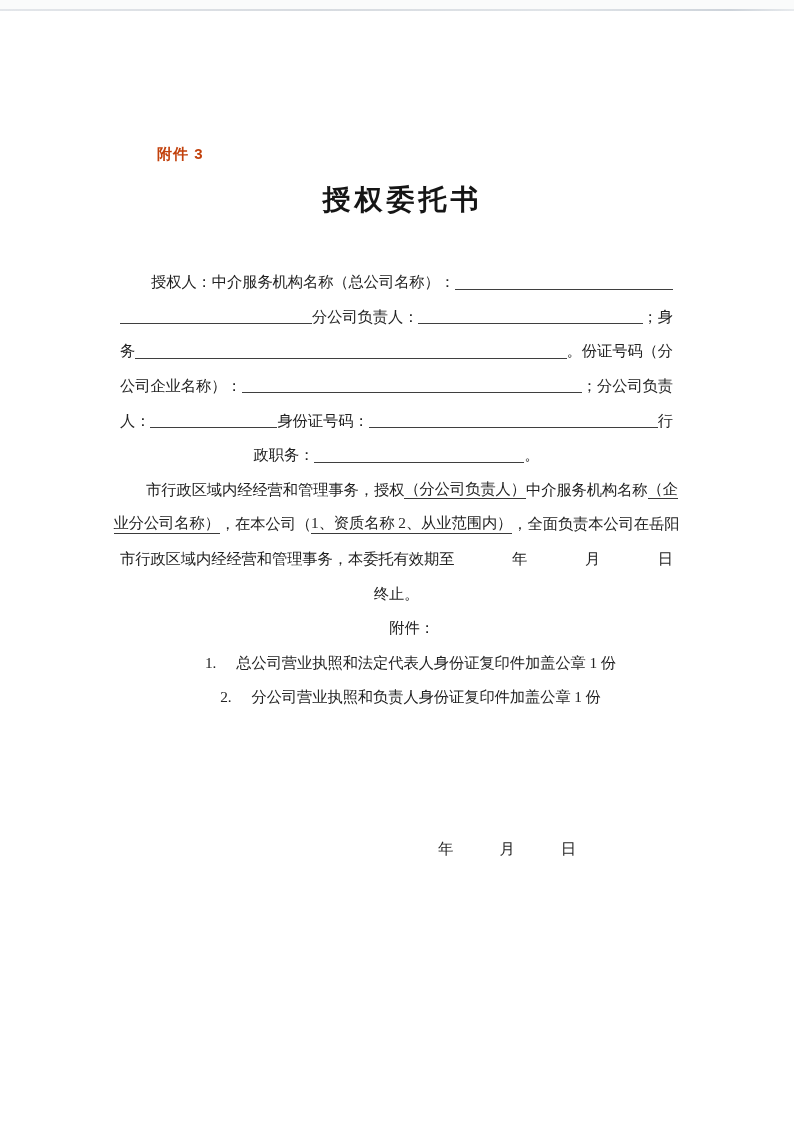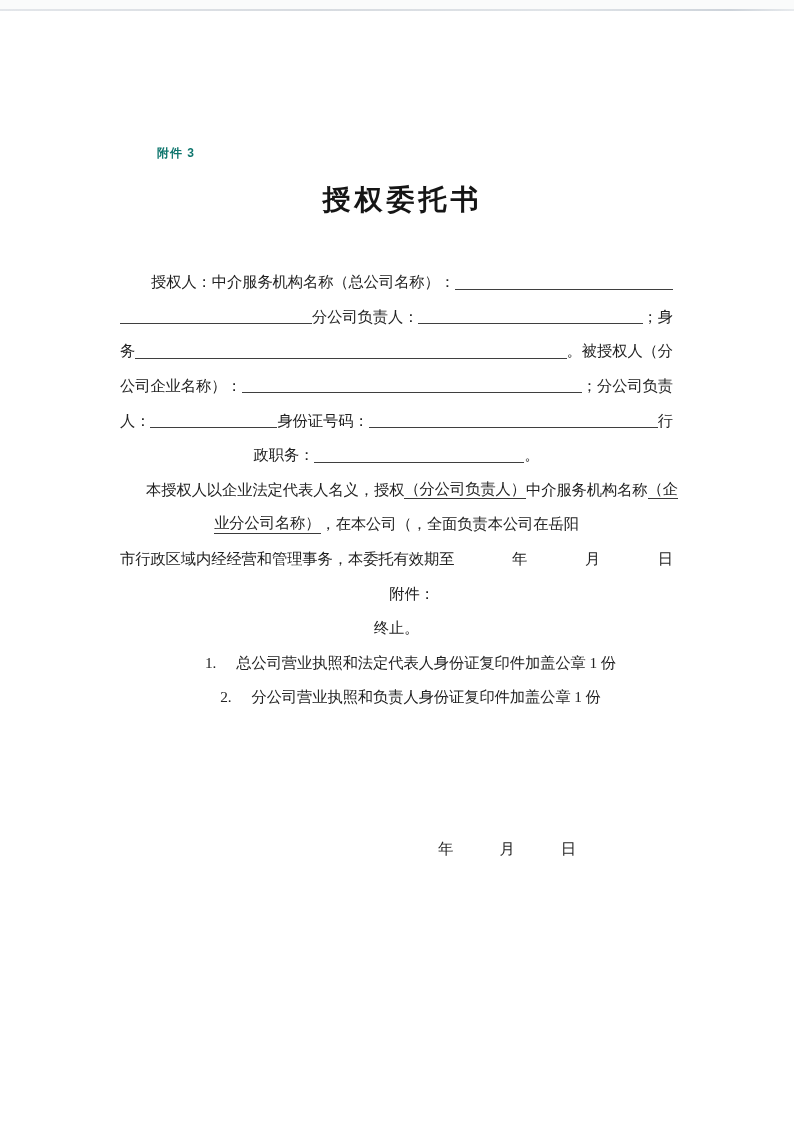--- a/index.html
+++ b/index.html
@@ -19,21 +19,21 @@
     position: absolute; top: 0; left: 0; right: 0; height: 9px;
     background: #fafbfb;
   }
   .scan-top-line {
     position: absolute; top: 9px; left: 0; right: 0; height: 2px;
     background: linear-gradient(90deg, #e3e6ea 0%, #d7dbe0 40%, #e0e4e8 70%, #cdd3da 92%, #e8ebee 100%);
   }
   .attachment-label {
     position: absolute; left: 121px; top: 145px;
     font-family: "Liberation Sans", "DejaVu Sans", sans-serif;
-    font-weight: 600; font-size: 12px; color: #0f766e;
+    font-weight: 600; font-size: 15px; color: #c2410c;
     letter-spacing: 1px;
     padding-left: 36px;
   }
   .doc-title {
     position: absolute; top: 181px; left: 0; width: 100%;
     text-align: center;
     font-size: 28px; font-weight: 700; letter-spacing: 4px; color: #151515; padding-left: 11px;
   }
   .doc-body {
     position: absolute; left: 120px; top: 262px; width: 553px;
@@ -71,29 +71,29 @@
   <div class="scan-top-strip"></div>
   <div class="scan-top-line"></div>
 
   <div class="attachment-label">附件 3</div>
 
   <div class="doc-title">授权委托书</div>
 
   <div class="doc-body">
       <div class="doc-line"><span class="gap" style="width: 31px;"></span><span class="tx">授权人：中介服务机构名称（总公司名称）：</span><span class="blank grow"></span></div>
       <div class="doc-line"><span class="blank" style="width: 192px;"></span><span class="tx">分公司负责人：</span><span class="blank grow"></span><span class="tx">；身</span></div>
-      <div class="doc-line"><span class="tx">务</span><span class="blank grow"></span><span class="tx">。被授权人（分</span></div>
+      <div class="doc-line"><span class="tx">务</span><span class="blank grow"></span><span class="tx">。份证号码（分</span></div>
       <div class="doc-line"><span class="tx">公司企业名称）：</span><span class="blank grow"></span><span class="tx">；分公司负责</span></div>
       <div class="doc-line"><span class="tx">人：</span><span class="blank" style="width: 127px;"></span><span class="tx">身份证号码：</span><span class="blank grow"></span><span class="tx">行</span></div>
       <div class="doc-line"><span class="tx">政职务：</span><span class="blank" style="width: 210px;"></span><span class="tx">。</span></div>
-      <div class="doc-line"><span class="gap" style="width: 31px;"></span><span class="tx">本授权人以企业法定代表人名义，授权</span><span class="tx ul">（分公司负责人）</span><span class="tx">中介服务机构名称</span><span class="tx ul">（企</span></div>
-      <div class="doc-line"><span class="tx ul">业分公司名称）</span><span class="tx">，在本公司（</span><span class="tx">，全面负责本公司在岳阳</span></div>
+      <div class="doc-line"><span class="gap" style="width: 31px;"></span><span class="tx">市行政区域内经经营和管理事务，授权</span><span class="tx ul">（分公司负责人）</span><span class="tx">中介服务机构名称</span><span class="tx ul">（企</span></div>
+      <div class="doc-line"><span class="tx ul">业分公司名称）</span><span class="tx">，在本公司（</span><span class="tx ul">1、资质名称 2、从业范围内）</span><span class="tx">，全面负责本公司在岳阳</span></div>
       <div class="doc-line"><span class="tx">市行政区域内经经营和管理事务，本委托有效期至</span><span class="gap grow"></span><span class="tx">年</span><span class="gap grow"></span><span class="tx">月</span><span class="gap grow"></span><span class="tx">日</span></div>
+      <div class="doc-line"><span class="tx">终止。</span></div>
       <div class="doc-line"><span class="gap" style="width: 31px;"></span><span class="tx">附件：</span></div>
-      <div class="doc-line"><span class="tx">终止。</span></div>
       <div class="doc-line"><span class="gap" style="width: 28px;"></span><span class="tx">1.</span><span class="gap" style="width: 20px;"></span><span class="tx">总公司营业执照和法定代表人身份证复印件加盖公章 1 份</span></div>
       <div class="doc-line"><span class="gap" style="width: 28px;"></span><span class="tx">2.</span><span class="gap" style="width: 20px;"></span><span class="tx">分公司营业执照和负责人身份证复印件加盖公章 1 份</span></div>
     </div>
 
   <div class="bottom-date-row">
     <span>年</span>
     <span>月</span>
     <span>日</span>
   </div>
 

